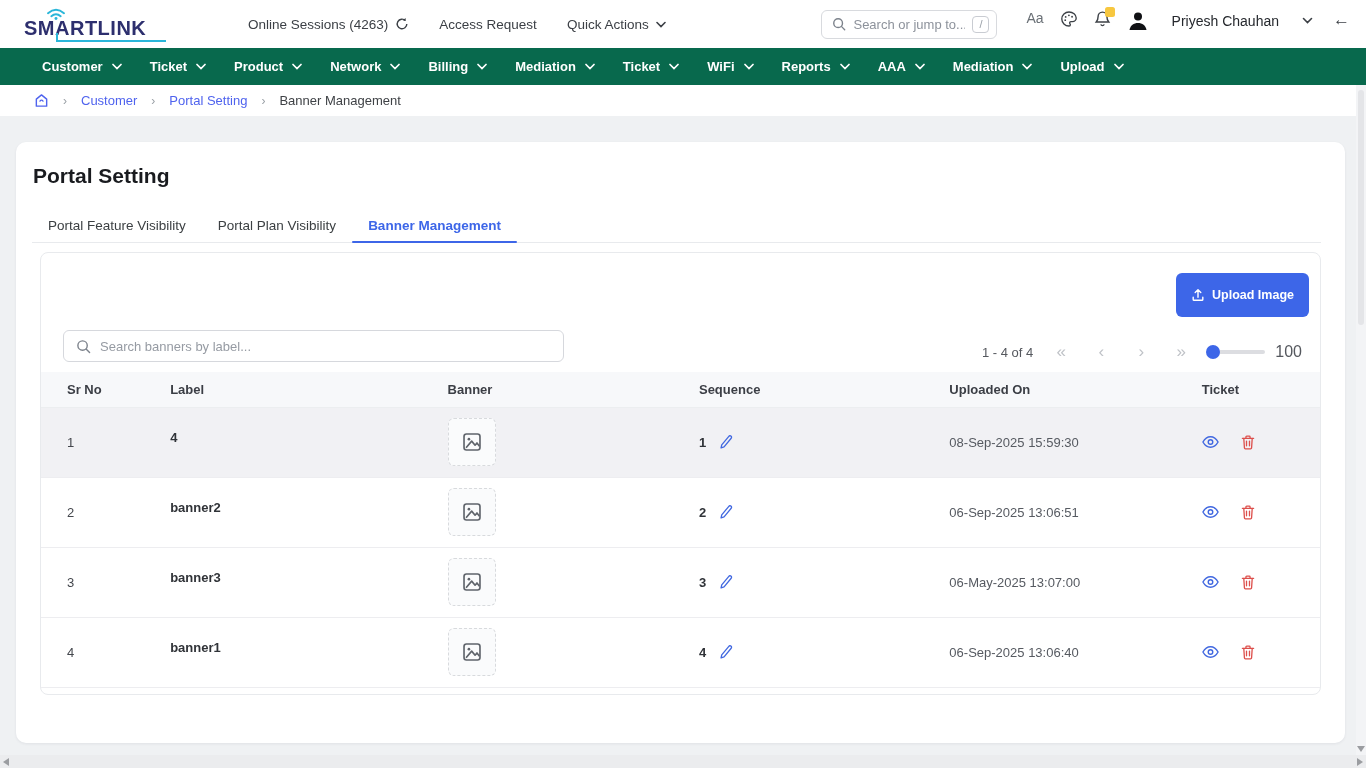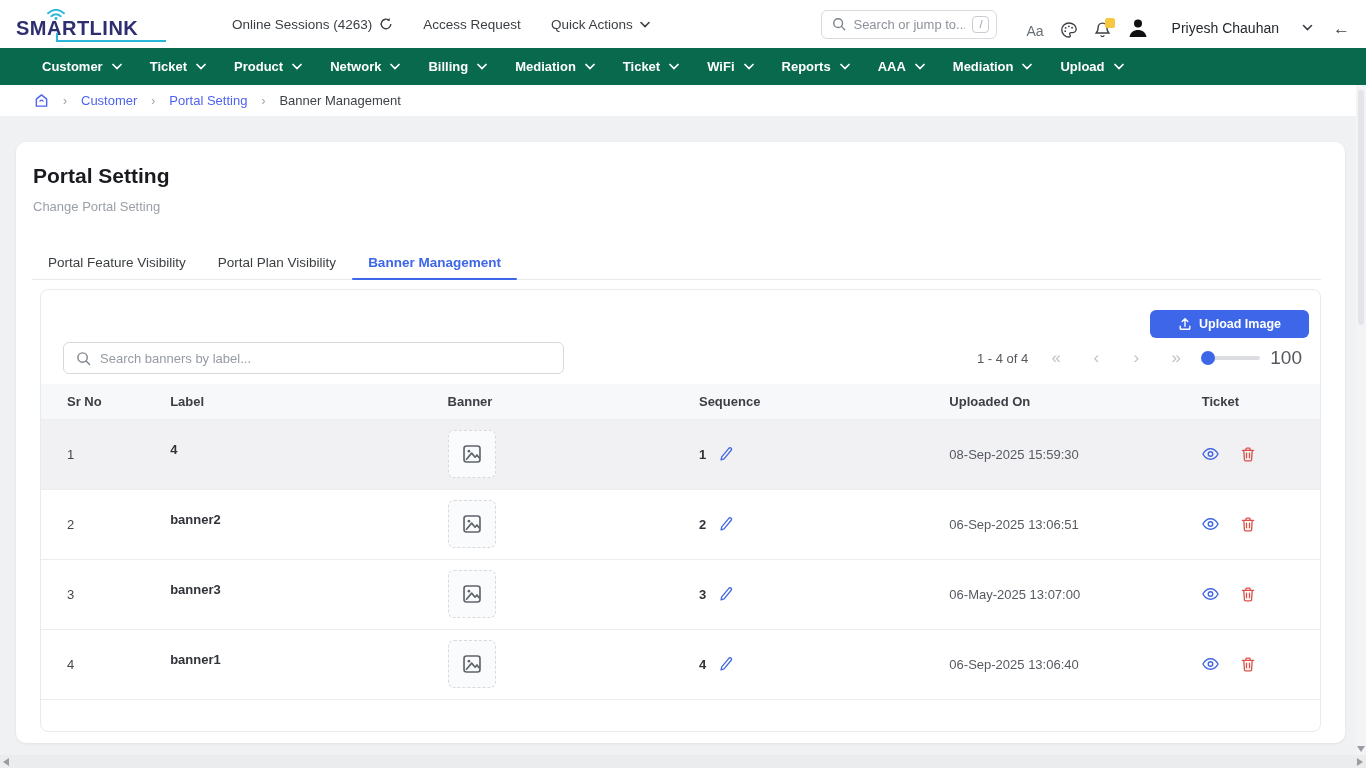--- a/index.html
+++ b/index.html
@@ -1,27 +1,27 @@
 <!DOCTYPE html>
 <html><head>
 <meta charset="utf-8">
 <style>
 *{margin:0;padding:0;box-sizing:border-box}
 html,body{width:1366px;height:768px;overflow:hidden}
 body{font-family:"Liberation Sans",sans-serif;background:#eff1f3;position:relative;font-size:13px;color:#3a3d42}
 
 .topbar{height:48px;background:#fff;display:flex;align-items:center;padding:0 16px;position:relative}
 .logo{position:relative;width:172px;height:44px;flex:0 0 auto}
-.logo-text{position:absolute;left:0;top:15px;font-size:20px;font-weight:700;letter-spacing:0.5px;color:#2d2f6e}
+.logo-text{position:absolute;left:8px;top:15px;font-size:20px;font-weight:700;letter-spacing:0.5px;color:#2d2f6e}
 .logo-wifi{position:absolute;left:28px;top:3px;width:24px;height:15px}
 .logo-line{position:absolute;left:40px;top:38px;width:110px;height:2px;background:#2ab6d9}
 .logo-stem{position:absolute;left:40px;top:31px;width:2px;height:8px;background:#2ab6d9}
-.topmenu{display:flex;align-items:center;gap:30px;margin-left:44px;color:#3c4046;font-size:13.5px}
+.topmenu{display:flex;align-items:center;gap:30px;margin-left:60px;color:#3c4046;font-size:13.5px}
 .topmenu .item{display:flex;align-items:center;gap:7px;cursor:pointer}
-.top-right{margin-left:auto;display:flex;align-items:flex-end;gap:16px}
+.top-right{margin-left:auto;display:flex;align-items:flex-start;gap:16px}
 .searchbox{display:flex;align-items:center;width:176px;height:29px;border:1px solid #d8dade;border-radius:6px;padding:0 7px 0 10px;background:#fff;gap:7px;margin-right:13px}
 .searchbox input{border:none;outline:none;flex:1;font-size:13px;color:#333;min-width:0;background:transparent;font-family:inherit}
 .searchbox input::placeholder{color:#8d929b}
 .kbd{border:1px solid #c9ccd2;border-radius:4px;color:#9aa0a8;font-size:11px;padding:1px 6px;line-height:13px}
 .aa{color:#6a7076;font-size:14px}
 .iconbtn{position:relative;display:flex;align-items:center;justify-content:center;cursor:pointer}
 .badge{position:absolute;top:-3px;right:-4px;width:10px;height:10px;background:#f7c73f;border-radius:2.5px}
 .user{display:flex;align-items:center;gap:23px;cursor:pointer}
 .user .name{font-size:14px;color:#25282d}
 .backarrow{font-size:17px;color:#3c4046;margin-left:4px;cursor:pointer}
@@ -30,38 +30,38 @@
 .greenbar .gitem{display:flex;align-items:center;gap:9px;color:#fff;font-weight:700;font-size:13px;padding:0 14px;height:100%;cursor:pointer}
 
 .crumbbar{height:31px;background:#fff;display:flex;align-items:center;padding-left:34px;gap:14px}
 .crumbbar .sep{color:#9aa0a6;font-size:12px}
 .crumbbar a{color:#4f63ee;text-decoration:none;font-size:13px}
 .crumbbar .current{color:#3f4246;font-size:13px}
 
 .card{background:#fff;border-radius:10px;margin:26px 21px 0 16px;height:601px;box-shadow:0 1px 3px rgba(30,35,50,.07);position:relative}
 .page-title{font-size:21px;font-weight:700;color:#191b1f;padding:22px 0 0 17px}
 .page-sub{font-size:13px;color:#9ba0a7;padding:11px 0 0 17px}
-.tabs{display:flex;margin:38px 24px 0 16px;border-bottom:1px solid #e8eaed}
+.tabs{display:flex;margin:27px 24px 0 16px;border-bottom:1px solid #e8eaed}
 .tab{padding:3px 16px 9px;font-size:13.5px;color:#3c4043;cursor:pointer;position:relative}
 .tab.active{color:#3d66e8;font-weight:600}
 .tab.active:after{content:"";position:absolute;left:0;right:0;bottom:-1px;height:2.5px;background:#3d66e8;border-radius:2px}
 
 .panel{margin:9px 24px 0;border:1px solid #e8eaed;border-radius:8px;height:443px;overflow:hidden}
 .panel-top{display:flex;justify-content:flex-end;padding:20px 11px 0 0}
-.upload-btn{display:flex;align-items:center;gap:7px;background:#3d66e8;color:#fff;border:none;border-radius:6px;height:28px;padding:0 28px;font-size:12.5px;font-weight:600;font-family:inherit;cursor:pointer}
-.toolbar{display:flex;align-items:center;margin-top:4px;padding:0 18px 0 22px}
+.upload-btn{display:flex;align-items:center;gap:7px;background:#3d66e8;color:#fff;border:none;border-radius:6px;height:44px;padding:0 15px;font-size:12.5px;font-weight:600;font-family:inherit;cursor:pointer}
+.toolbar{display:flex;align-items:flex-end;margin-top:13px;padding:0 18px 0 22px}
 .table-search{display:flex;align-items:center;gap:9px;width:501px;height:32px;border:1px solid #d6d8dd;border-radius:6px;padding:0 12px;background:#fff}
 .table-search input{border:none;outline:none;flex:1;font-size:13px;color:#333;background:transparent;font-family:inherit}
 .table-search input::placeholder{color:#969ba3}
 .pager{margin-left:auto;display:flex;align-items:center}
 .pager .range{color:#55585e;font-size:13px;margin-right:8px}
 .pg-arrow{color:#bfc2c7;font-size:17px;width:40px;text-align:center;cursor:default}
 .slider{position:relative;width:58px;height:4px;background:#dcdde1;border-radius:2px;margin:0 10px 0 6px}
 .slider .thumb{position:absolute;left:-1px;top:-5px;width:14px;height:14px;border-radius:50%;background:#3d66e8;cursor:pointer}
-.pager .psize{color:#55585e;font-size:19px}
+.pager .psize{color:#55585e;font-size:16px}
 
 table{width:100%;border-collapse:collapse;margin-top:10px}
 thead th{background:#f7f8fa;text-align:left;font-size:13px;font-weight:700;color:#3b3e45;height:35px;padding-left:26px;border-bottom:1px solid #eceef0}
 tbody td{height:70px;padding-left:26px;border-bottom:1px solid #ededf0;font-size:13px;color:#44474d;vertical-align:middle}
 tr.hl td{background:#f1f1f4}
 td.lbl span{display:inline-block;transform:translateY(-5px);font-weight:600;color:#303338}
 .thumb-box{width:48px;height:48px;border:1px dashed #d8dadd;border-radius:6px;background:#fafbfc;display:flex;align-items:center;justify-content:center}
 .seq{display:flex;align-items:center;gap:13px}
 .seq .n{color:#303338;font-weight:600}
 .actions{display:flex;align-items:center;gap:22px}
@@ -231,21 +231,20 @@
   <span class="sep">›</span>
   <a href="#">Customer</a>
   <span class="sep">›</span>
   <a href="#">Portal Setting</a>
   <span class="sep">›</span>
   <span class="current">Banner Management</span>
 </div>
 
 <main class="card">
   <h1 class="page-title">Portal Setting</h1>
-  <p class="page-sub">Change Portal Setting</p>
   <div class="tabs" id="tabs">
       <div class="tab">Portal Feature Visibility</div>
       <div class="tab">Portal Plan Visibility</div>
       <div class="tab active">Banner Management</div>
     </div>
   <section class="panel">
     <div class="panel-top">
       <button class="upload-btn">
         <svg width="14" height="14" viewBox="0 0 16 16">
             <path d="M8 10.5V2.5M4.8 5.2 8 2l3.2 3.2" fill="none" stroke="#fff" stroke-width="1.6" stroke-linecap="round" stroke-linejoin="round"></path>

